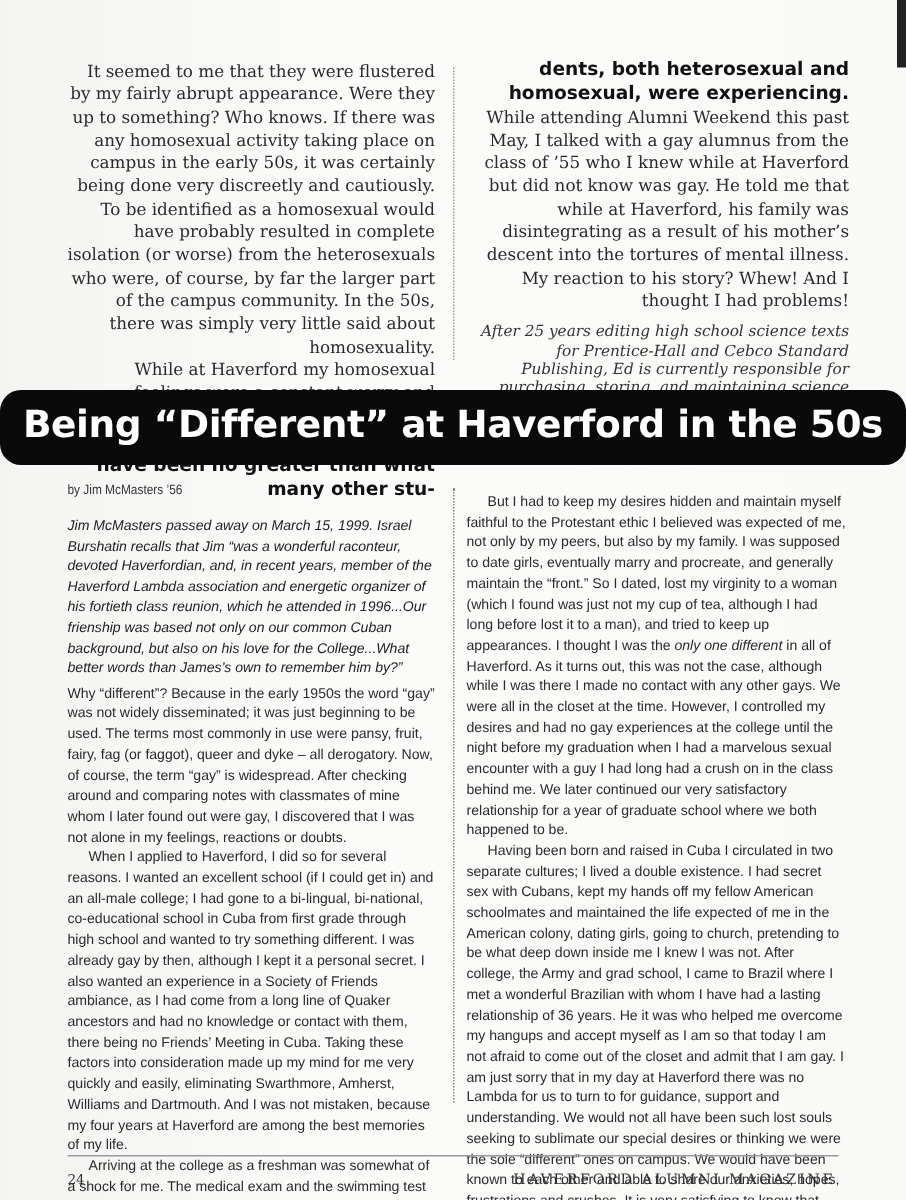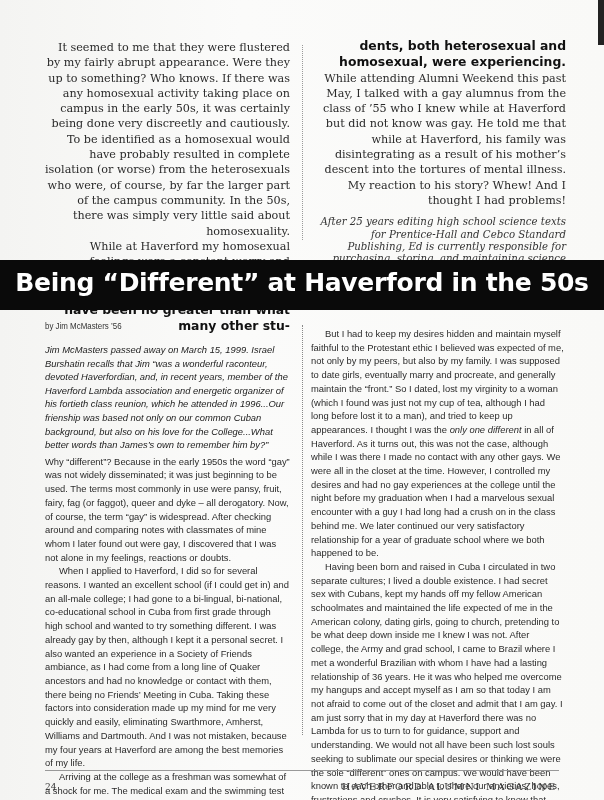--- a/index.html
+++ b/index.html
@@ -10,21 +10,21 @@
   .top-col { position:absolute; font-family:"DejaVu Serif","Liberation Serif",serif; color:#2a2a2a; font-size:11.2px; line-height:15.3px; }
   .top-left { left:45px; top:40px; width:245px; }
   .top-right { left:311px; top:38px; width:255px; }
   .top-col p { margin:0; text-align:right; }
   .indent { text-indent:14px; }
   .bold-sans { font-family:"DejaVu Sans","Liberation Sans",sans-serif; font-weight:bold; font-size:12.4px; color:#111; line-height:16px; }
   .bio { font-style:italic; font-size:10.2px; line-height:12.4px; margin-top:8px !important; color:#333; }
 
   .v-divider-top { position:absolute; left:302px; top:45px; height:195px; border-left:1px dotted #999; }
 
-  .banner { position:absolute; left:0; top:260px; width:604px; height:50px; background:#0a0a0a; }
+  .banner { position:absolute; left:0; top:260px; width:604px; height:50px; background:#0a0a0a;border-radius:14px; }
   .banner-title { position:absolute; left:0; right:0; top:8px; text-align:center; color:#fff; font-family:"DejaVu Sans","Liberation Sans",sans-serif; font-weight:bold; font-size:25px; letter-spacing:-0.3px; }
 
   .byline { position:absolute; left:45px; top:321px; font-family:"Liberation Sans",sans-serif; font-size:9px; color:#333; transform:scaleX(0.88); transform-origin:left; }
 
   .art-col { position:absolute; font-family:"Liberation Sans",sans-serif; font-size:9.4px; line-height:13.7px; color:#2b2b2b; }
   .art-left { left:45px; top:343px; width:245px; }
   .art-right { left:311px; top:327px; width:253px; }
   .art-col p { margin:0; }
   .art-col .intro { font-style:italic; line-height:13.6px; margin-bottom:3px; color:#222; }
   .v-divider-bottom { position:absolute; left:302px; top:325px; height:410px; border-left:1px dotted #888; }

